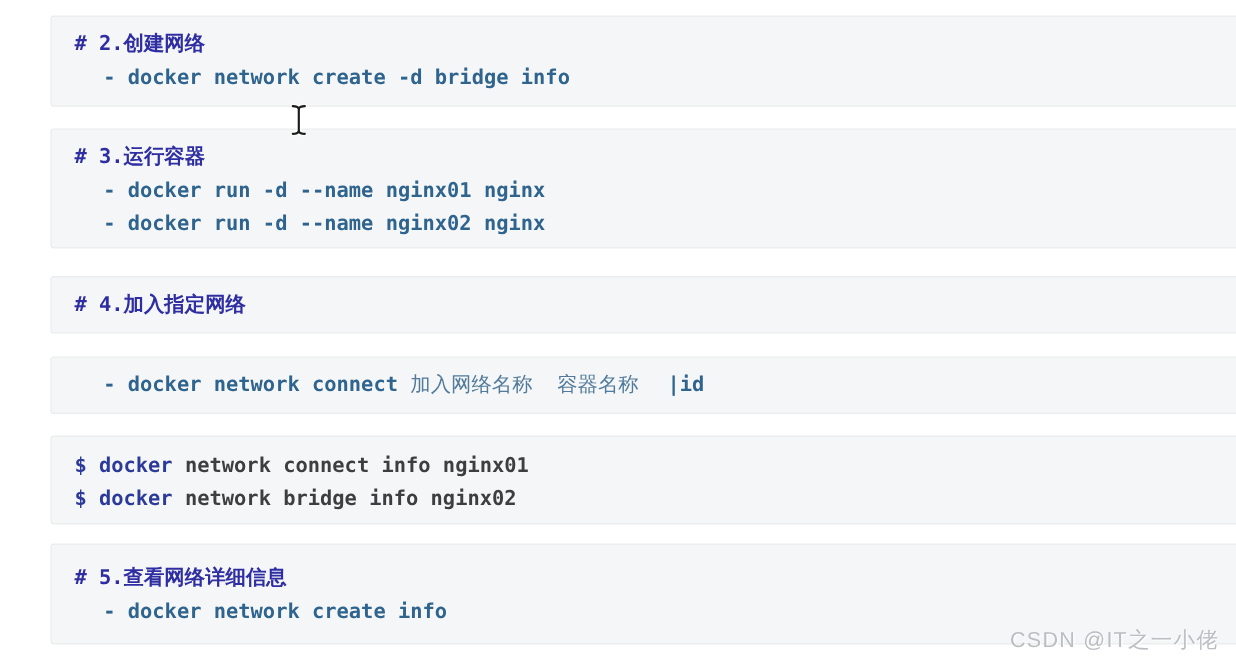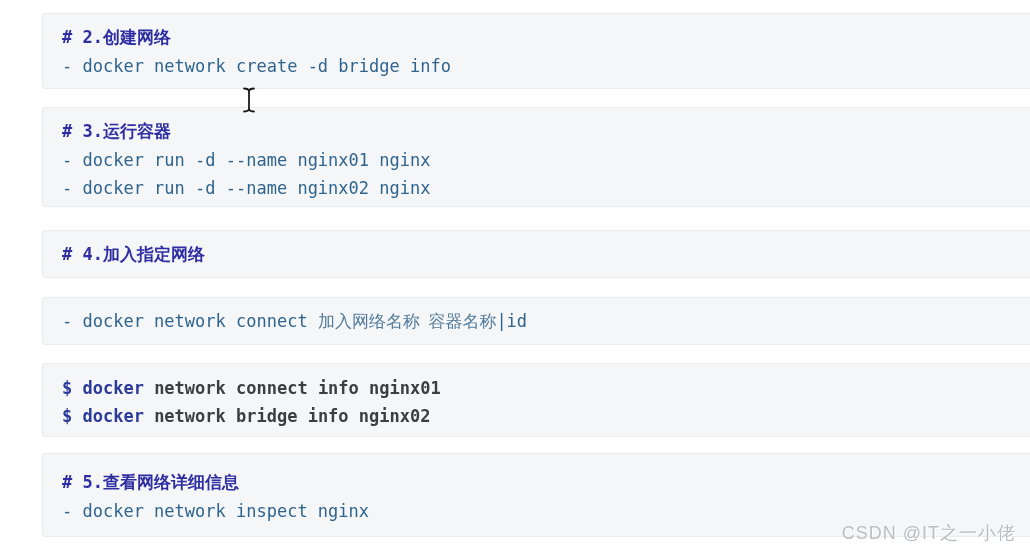--- a/index.html
+++ b/index.html
@@ -20,22 +20,22 @@
     position:absolute;left:42px;right:-6px;
     background:var(--block-bg);
     border:1px solid var(--block-border);
     border-radius:3px;
     box-sizing:border-box;
     padding-left:19px;
   }
   .line{white-space:pre;line-height:28px;font-size:17px;}
   .seg-heading{color:var(--heading);font-weight:bold;font-family:"DejaVu Sans Mono","Liberation Mono",monospace;}
   .seg-heading-cjk{color:var(--heading);font-weight:bold;font-family:Liberation Sans, sans-serif;}
-  .seg-code{color:var(--code);font-weight:400;}
-  .seg-cjk{color:var(--cjk-muted);font-weight:normal;font-family:Liberation Serif, serif;}
+  .seg-code{color:var(--code);font-weight:700;margin-left:24px;}
+  .seg-cjk{color:var(--cjk-muted);font-weight:normal;font-family:Liberation Mono, monospace;}
   .seg-prompt{color:var(--prompt);font-weight:600;}
   .seg-shell{color:var(--shell);font-weight:bold;}
   .watermark{
     position:absolute;right:14px;bottom:6px;
     font-family:"Liberation Sans","DejaVu Sans",sans-serif;
     font-size:18px;letter-spacing:1px;
     color:var(--watermark);
     text-shadow:1px 1px 0 rgba(255,255,255,0.9);
   }
   .cursor{
@@ -67,21 +67,21 @@
     <div class="line"><span class="seg-code">- docker network connect </span><span class="seg-cjk">加入网络名称  容器名称</span><span class="seg-code">|id</span></div>
   </div>
 
   <div class="code-block" style="top:363px;height:74px;padding-top:10px;">
     <div class="line"><span class="seg-prompt">$ docker</span><span class="seg-shell"> network connect info nginx01</span></div>
     <div class="line"><span class="seg-prompt">$ docker</span><span class="seg-shell"> network bridge info nginx02</span></div>
   </div>
 
   <div class="code-block" style="top:453px;height:84px;padding-top:14px;">
     <div class="line"><span class="seg-heading"># 5.</span><span class="seg-heading-cjk">查看网络详细信息</span></div>
-    <div class="line"><span class="seg-code">- docker network inspect nginx</span></div>
+    <div class="line"><span class="seg-code">- docker network create info</span></div>
   </div>
 
   <svg class="cursor" viewBox="0 0 16 26">
     <g stroke="#1b1b1b" stroke-width="1.8" fill="none" stroke-linecap="round">
       <line x1="8" y1="3" x2="8" y2="23"></line>
       <path d="M3,1.5 Q7,1.5 8,3.5"></path>
       <path d="M13,1.5 Q9,1.5 8,3.5"></path>
       <path d="M3,24.5 Q7,24.5 8,22.5"></path>
       <path d="M13,24.5 Q9,24.5 8,22.5"></path>
     </g>

